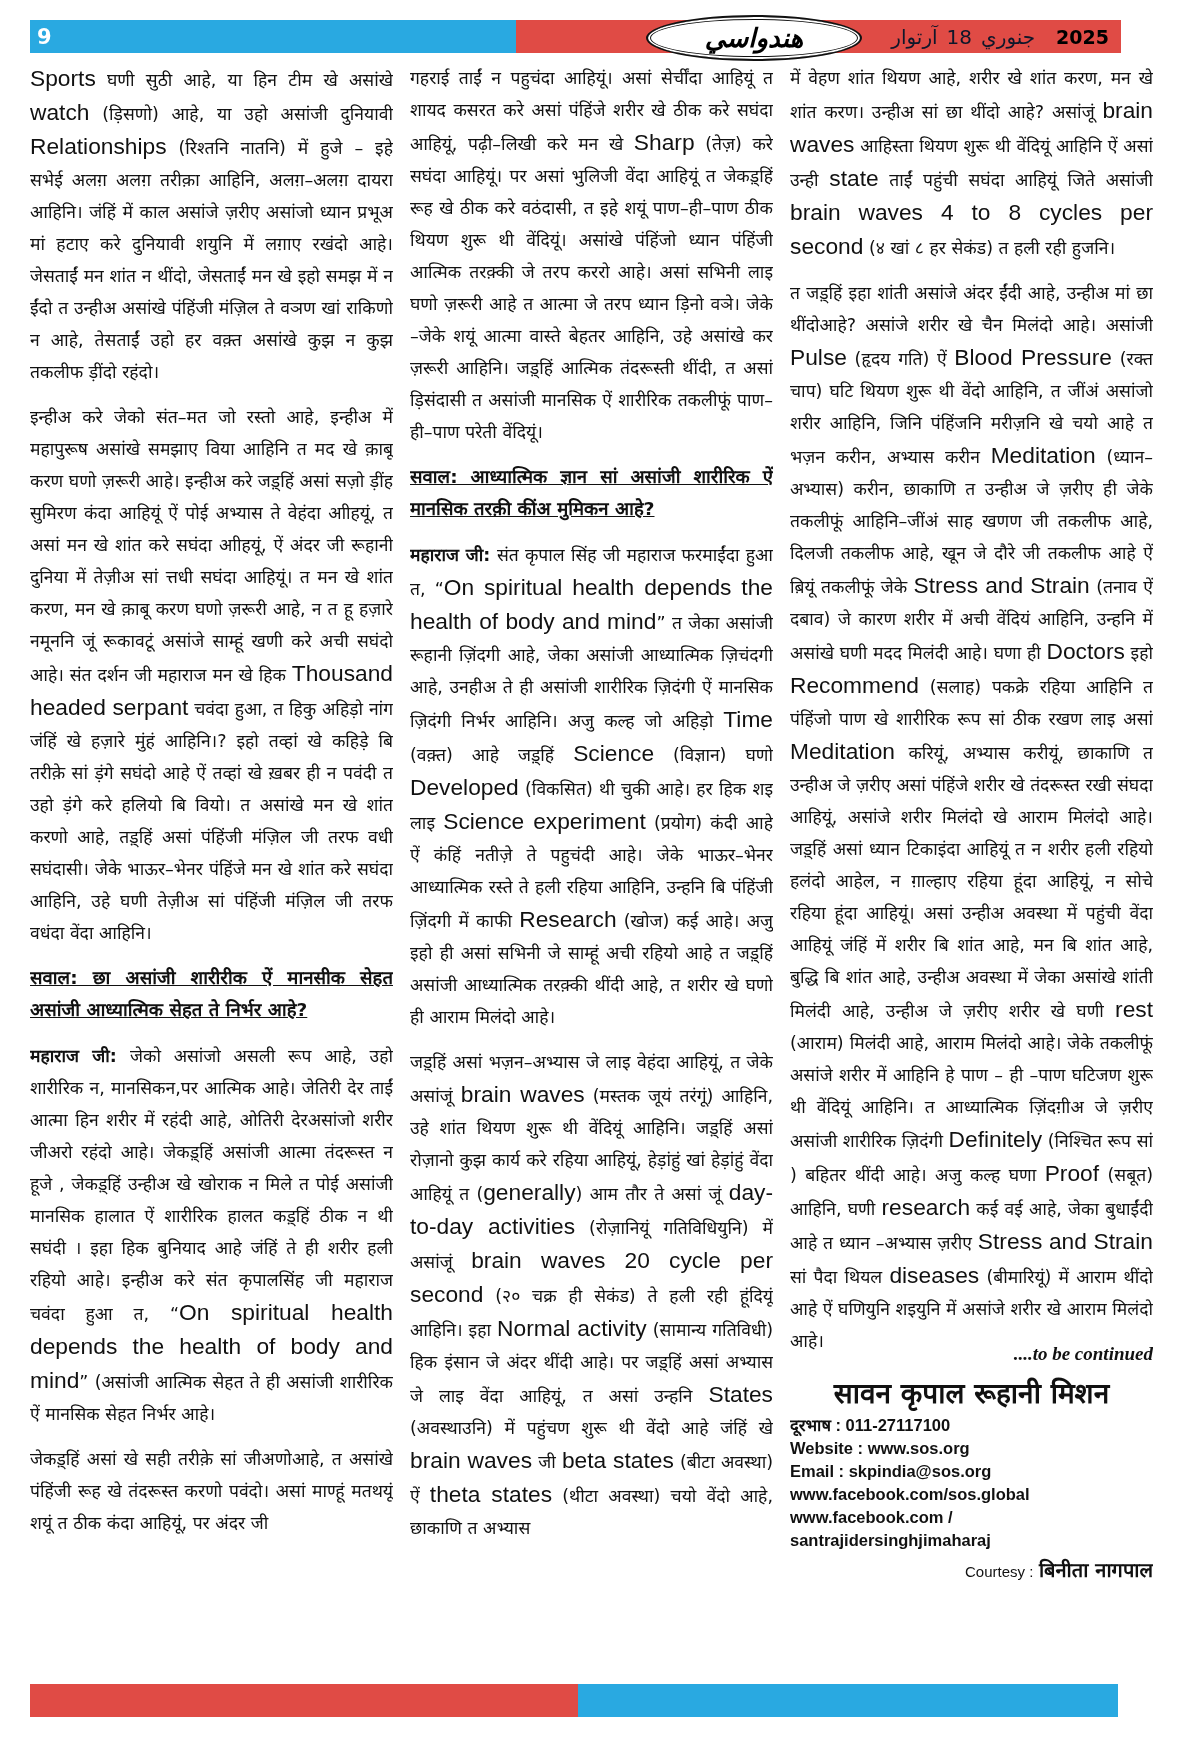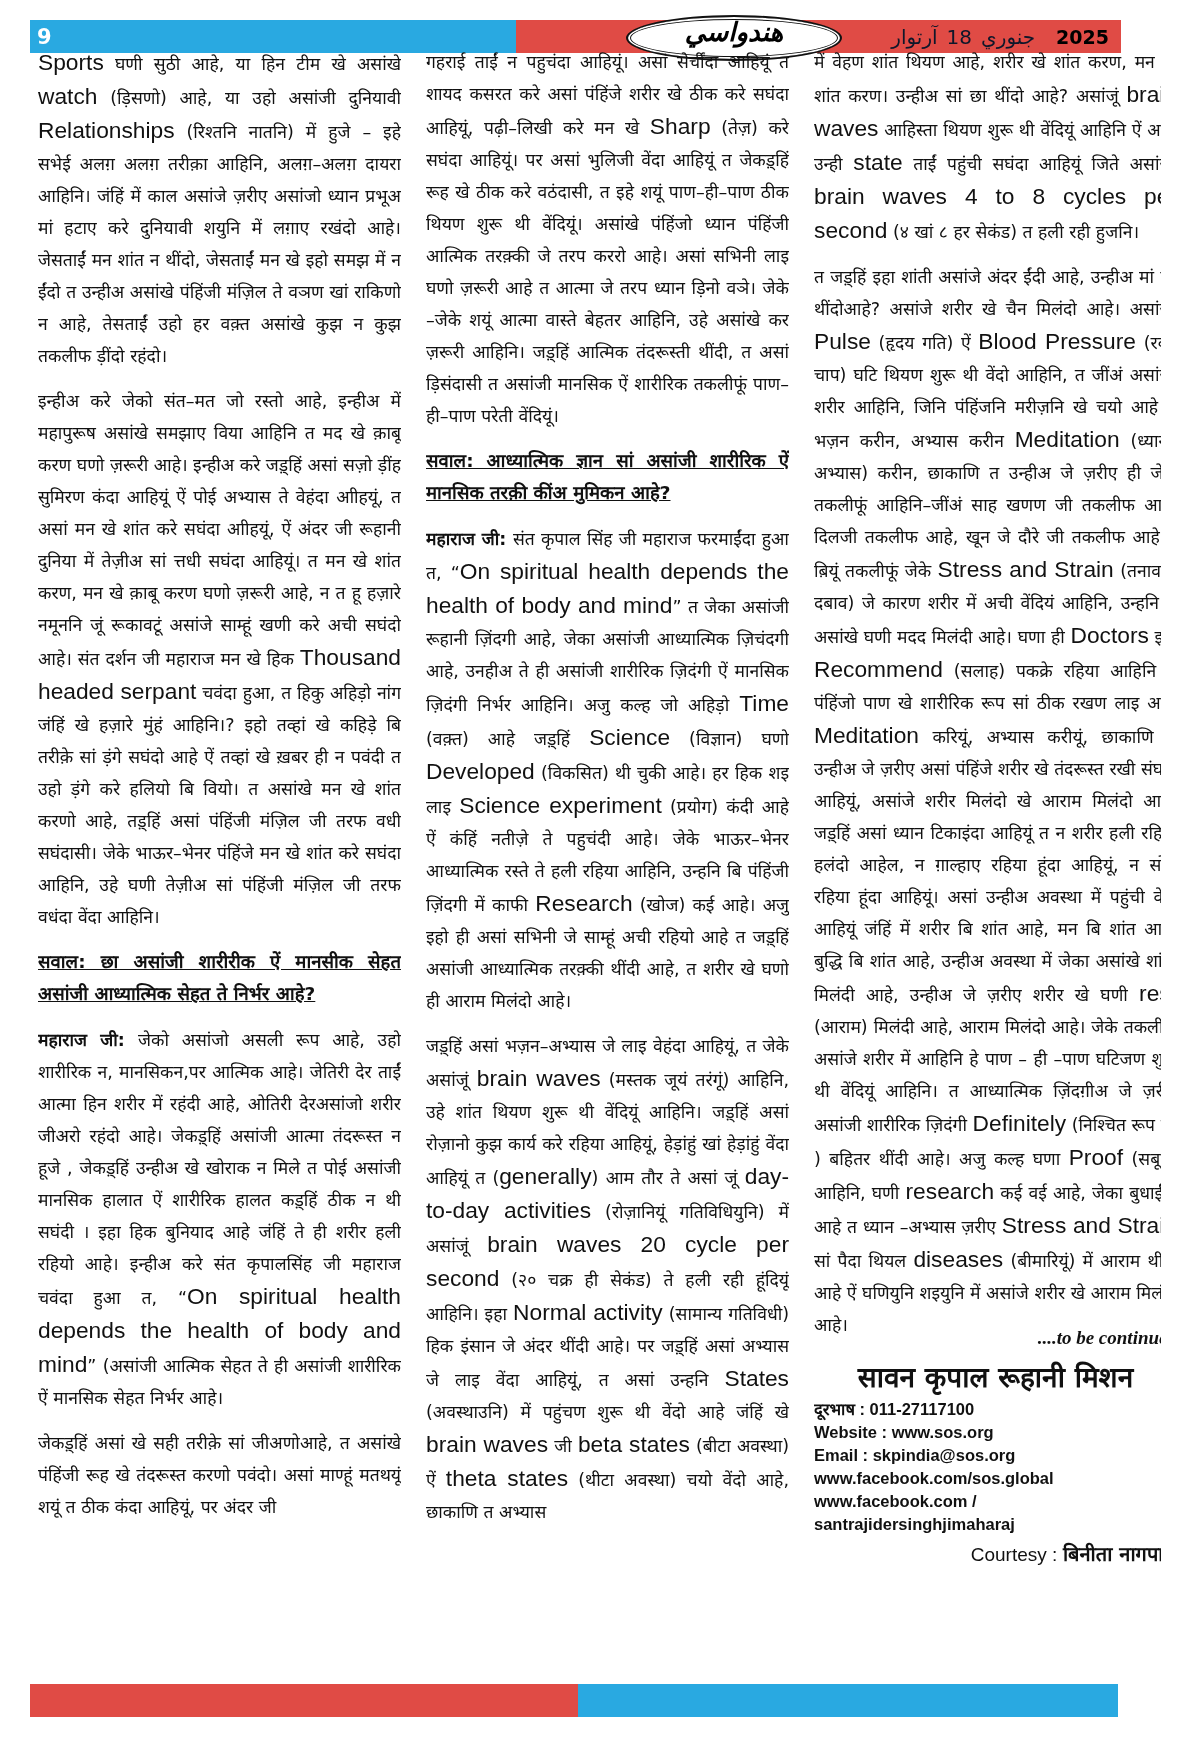--- a/index.html
+++ b/index.html
@@ -5,39 +5,39 @@
   html,body{margin:0;padding:0;background:#ffffff;}
   .page{position:relative;width:1180px;height:1744px;background:#fff;overflow:hidden;
         font-family:"DejaVu Sans",sans-serif;color:#111;}
   
   .hdr{position:absolute;top:20px;left:30px;width:1091px;height:33px;display:flex;}
   .hdr-blue{width:486px;background:var(--blue);display:flex;align-items:center;}
   .hdr-blue .pg{color:#fff;font-weight:bold;font-size:21px;padding-left:7px;}
   .hdr-red{flex:1;background:var(--red);display:flex;align-items:center;justify-content:flex-end;gap:9px;padding-right:12px;}
   .hdr-red .w{color:#0f172a;font-weight:normal;font-size:20px;}
   .hdr-red .y{color:#000000;font-weight:bold;font-size:19px;margin-left:12px;}
-  .logo{position:absolute;left:596px;top:-5px;width:212px;height:42px;background:#fff;
-        border:2px solid #111;border-radius:50%;display:flex;align-items:flex-start;justify-content:center;
+  .logo{position:absolute;left:616px;top:-5px;width:212px;height:42px;background:#fff;
+        border:2px solid #111;border-radius:50%;display:flex;align-items:center;justify-content:center;
         box-shadow:inset 0 0 0 2px #fff, inset 0 0 0 3px #111;}
   .logo span{font-size:26px;font-weight:bold;font-style:italic;color:#000;}
   
-  .cols{position:absolute;top:46px;left:30px;width:1123px;height:1616px;display:flex;gap:25px;overflow:hidden;margin-left:8px;}
+  .cols{position:absolute;top:62px;left:30px;width:1123px;height:1616px;display:flex;gap:17px;overflow:hidden;}
   .col{width:363px;flex:0 0 363px;text-align:justify;font-size:17.5px;line-height:32px;overflow:hidden;}
   .para{margin:0 0 13px 0;}
   .para .latin{font-family:"Liberation Sans",sans-serif;font-size:1.3em;}
   .question{font-weight:bold;font-size:18.5px;margin:4px 0 14px 0;text-decoration:underline;}
   .lead{font-weight:bold;}
   
   .continued{text-align:right;font-family:"Liberation Serif",serif;font-style:italic;font-weight:bold;
              font-size:19px;margin-top:-32px;}
   .mission-name{text-align:center;font-weight:bold;font-size:28px;line-height:40px;margin-top:4px;}
   .contact{text-align:left;font-family:"Liberation Sans",sans-serif;font-weight:bold;
            font-size:16.5px;line-height:23px;}
   .courtesy{text-align:right;margin-top:2px;}
-  .courtesy .c-label{font-family:"Liberation Sans",sans-serif;font-size:19px;}
+  .courtesy .c-label{font-family:"Liberation Sans",sans-serif;font-size:15px;}
   .courtesy .c-name{font-weight:bold;font-size:20px;}
   
   .ftr{position:absolute;top:1684px;left:30px;width:1088px;height:33px;display:flex;}
   .ftr-red{width:548px;background:var(--red);}
   .ftr-blue{flex:1;background:var(--blue);}
 </style>
 </head>
 <body>
 
 <div class="page">

